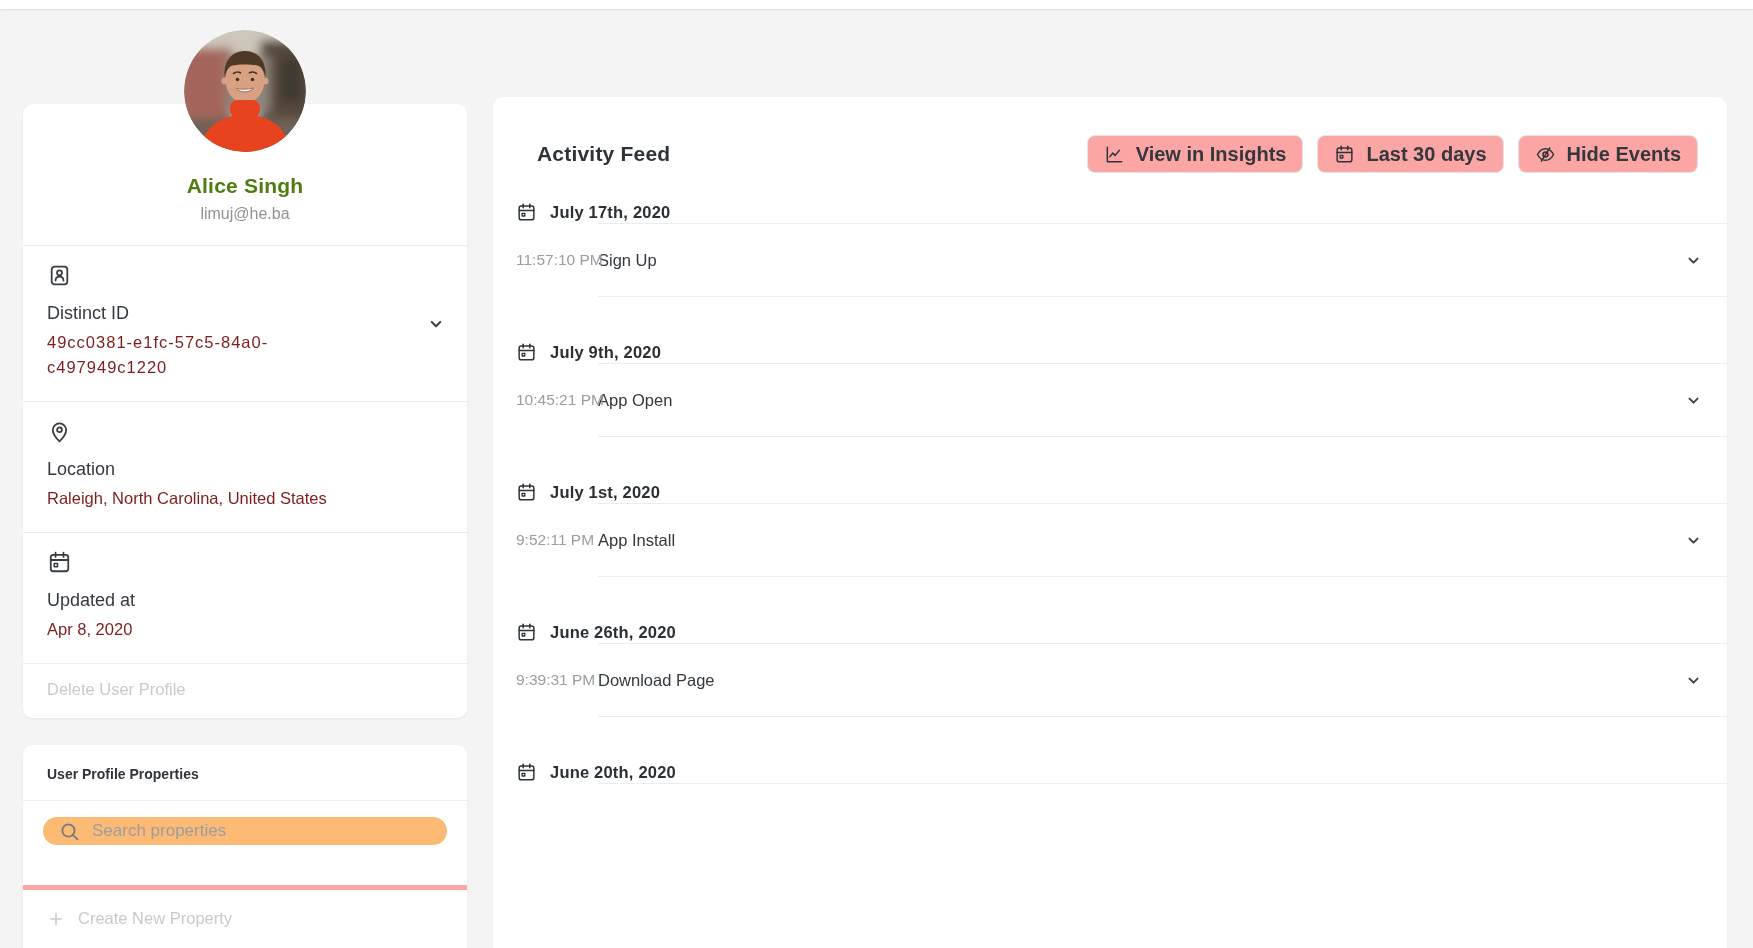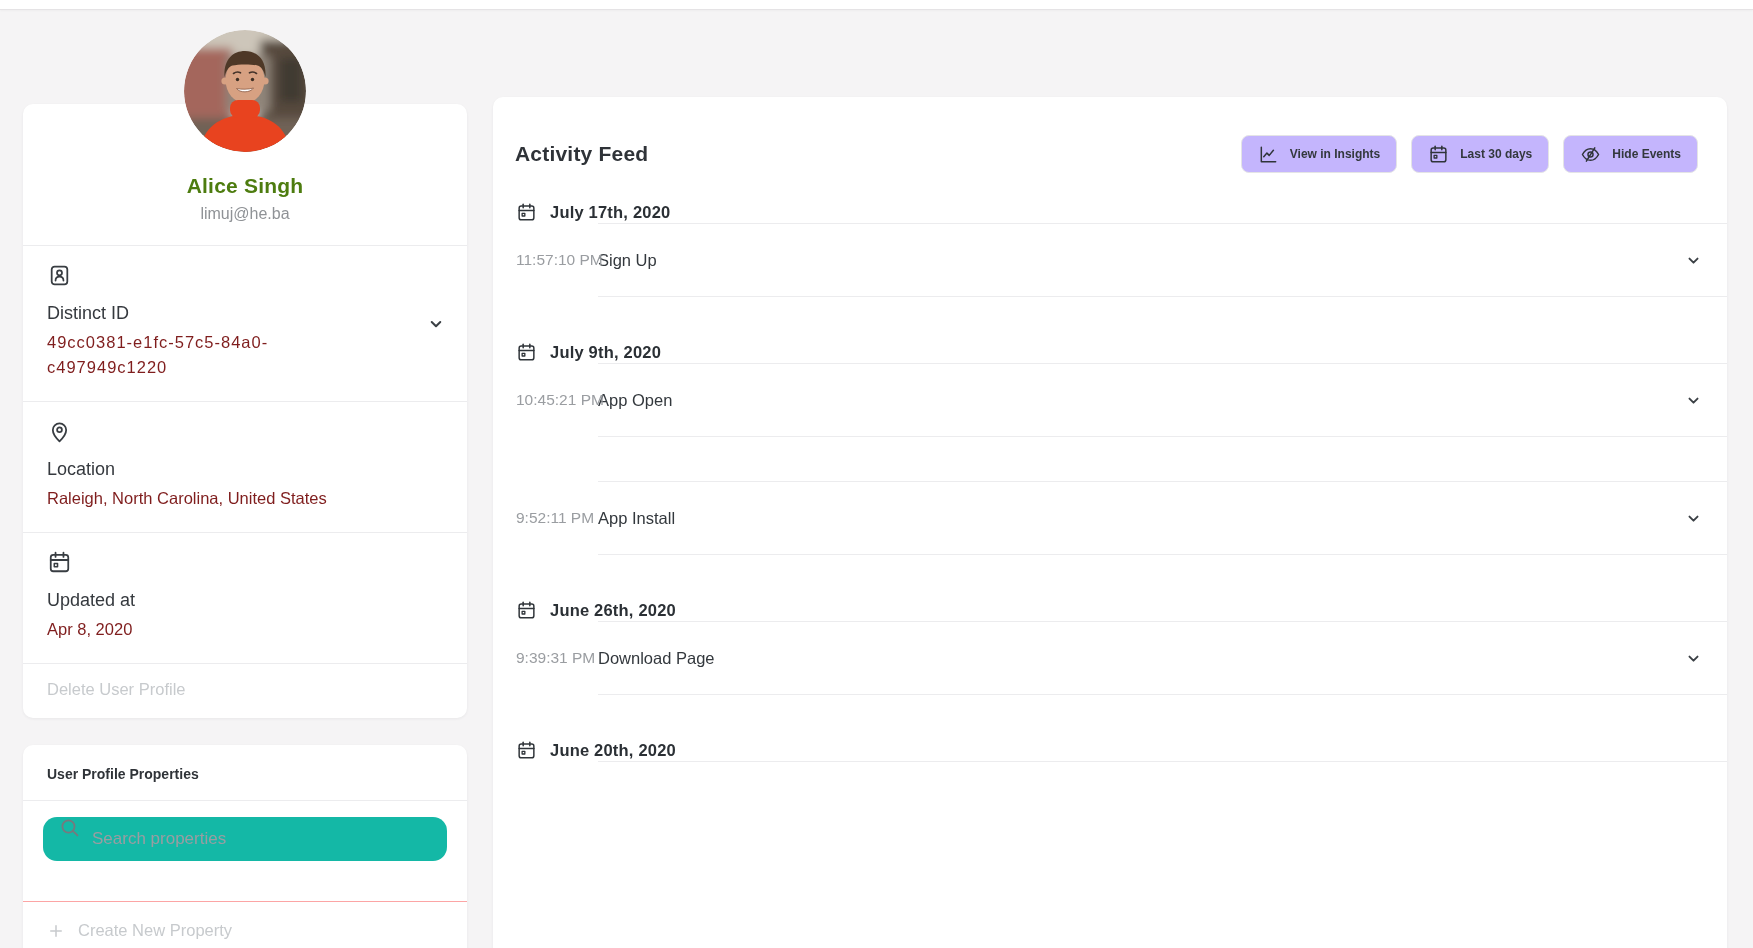--- a/index.html
+++ b/index.html
@@ -31,40 +31,40 @@
   .field-value.spaced { letter-spacing:1px; max-width:258px; overflow-wrap:break-word; }
   .field-chevron { position:absolute; right:22px; top:50%; margin-top:-9px; width:18px; height:18px; color:#3b4045; cursor:pointer; }
   .field-chevron svg { width:18px; height:18px; display:block; }
 
   .delete-row { border-top:1px solid #ececee; padding:16px 24px 19px; }
   .delete-btn { font-size:16.5px; color:#c7cacd; background:none; border:none; font-family:inherit; cursor:pointer; padding:0; }
 
   .props-card { margin-top:27px; min-height:330px; }
   .props-title { font-size:14px; font-weight:700; color:#2f3338; padding:21px 24px 18px; }
   .search-section { border-top:1px solid #ececee; padding:16px 20px 40px; }
-  .search-box { display:flex; gap:12px; background:#14b8a6; border-radius:14px; height:44px; padding:0 16px; }
+  .search-box { display:flex; align-items:center; gap:12px; background:#fdba74; border-radius:14px; height:28px; padding:0 16px; }
   .search-box .s-icon { width:21px; height:21px; color:#77797d; flex:none; }
   .search-box .s-icon svg { width:21px; height:21px; display:block; }
   .search-box input { border:none; outline:none; background:transparent; font-family:inherit; font-size:17px; color:#44484d; width:100%; }
   .search-box input::placeholder { color:#9a9da1; }
-  .create-section { border-top:1px solid #fca5a5; padding:13px 24px 14px; }
+  .create-section { border-top:5px solid #fca5a5; padding:13px 24px 14px; }
   .create-btn { display:flex; align-items:center; gap:13px; font-size:16.5px; color:#c7cacd; background:none; border:none; font-family:inherit; cursor:pointer; padding:6px 0; }
   .create-btn .p-icon { width:18px; height:18px; }
   .create-btn .p-icon svg { width:18px; height:18px; display:block; }
   .prop-row { padding:22px 24px 26px; border-bottom:1px solid #ececee; cursor:pointer; }
   .prop-name { font-size:16px; font-weight:700; color:#a21caf; line-height:22px; }
   .prop-value { font-size:15.5px; color:#8f9296; line-height:21px; margin-top:3px; }
 
   
   .activity-card { flex:1; margin-top:87px; min-height:870px; padding-bottom:40px; }
   .feed-header { display:flex; justify-content:space-between; align-items:center; padding:38px 29px 0 22px; }
-  .feed-title { font-size:21px; font-weight:700; color:#2f3338; letter-spacing:0.2px; }
+  .feed-title { font-size:21px; font-weight:700; color:#2f3338; letter-spacing:0.2px;margin-left:22px; }
   .feed-toolbar { display:flex; gap:14px; }
-  .tool-btn { display:flex; align-items:center; gap:11px; height:38px; padding:0 16px; background:#c4b5fd;
-    border:1px solid #e4e4e6; border-radius:8px; font-family:inherit; font-size:12px; font-weight:600;
+  .tool-btn { display:flex; align-items:center; gap:11px; height:38px; padding:0 16px; background:#fca5a5;
+    border:1px solid #e4e4e6; border-radius:8px; font-family:inherit; font-size:20px; font-weight:600;
     color:#33383d; cursor:pointer; }
   .tool-btn .t-icon { width:21px; height:21px; color:#2f3439; flex:none; }
   .tool-btn .t-icon svg { width:21px; height:21px; display:block; }
 
   .group { }
   .group:first-child { margin-top:28px; }
   .group + .group { margin-top:44px; }
   .group-date { display:flex; align-items:center; gap:13px; padding-left:23px; height:22px; }
   .gd-icon { width:21px; height:21px; color:#2f3439; flex:none; }
   .gd-icon svg { width:21px; height:21px; display:block; }
@@ -298,20 +298,32 @@
     <span class="event-chevron">
                 <svg viewBox="0 0 16 16" fill="none" stroke="currentColor" stroke-width="1.8" stroke-linecap="round" stroke-linejoin="round">
                   <polyline points="4.2,6.2 8,10 11.8,6.2"></polyline>
                 </svg>
               </span>
   </div>
 </div>
   </div>
 
   <div class="group">
+    <div class="group-date">
+      <span class="gd-icon">
+              <svg viewBox="0 0 24 24" fill="none" stroke="currentColor" stroke-width="1.7" stroke-linecap="round" stroke-linejoin="round">
+                <rect x="3.6" y="4.6" width="16.8" height="15.8" rx="2.4"></rect>
+                <line x1="3.6" y1="9.6" x2="20.4" y2="9.6"></line>
+                <line x1="8.2" y1="2.6" x2="8.2" y2="6.6"></line>
+                <line x1="15.8" y1="2.6" x2="15.8" y2="6.6"></line>
+                <rect x="7" y="12.9" width="3.1" height="3.1" stroke-width="1.5"></rect>
+              </svg>
+            </span>
+      <span class="gd-text">July 1st, 2020</span>
+    </div>
     <div class="group-rows">
   <div class="event-row">
     <span class="event-time">9:52:11 PM</span>
     <span class="event-name">App Install</span>
     <span class="event-chevron">
                 <svg viewBox="0 0 16 16" fill="none" stroke="currentColor" stroke-width="1.8" stroke-linecap="round" stroke-linejoin="round">
                   <polyline points="4.2,6.2 8,10 11.8,6.2"></polyline>
                 </svg>
               </span>
   </div>

